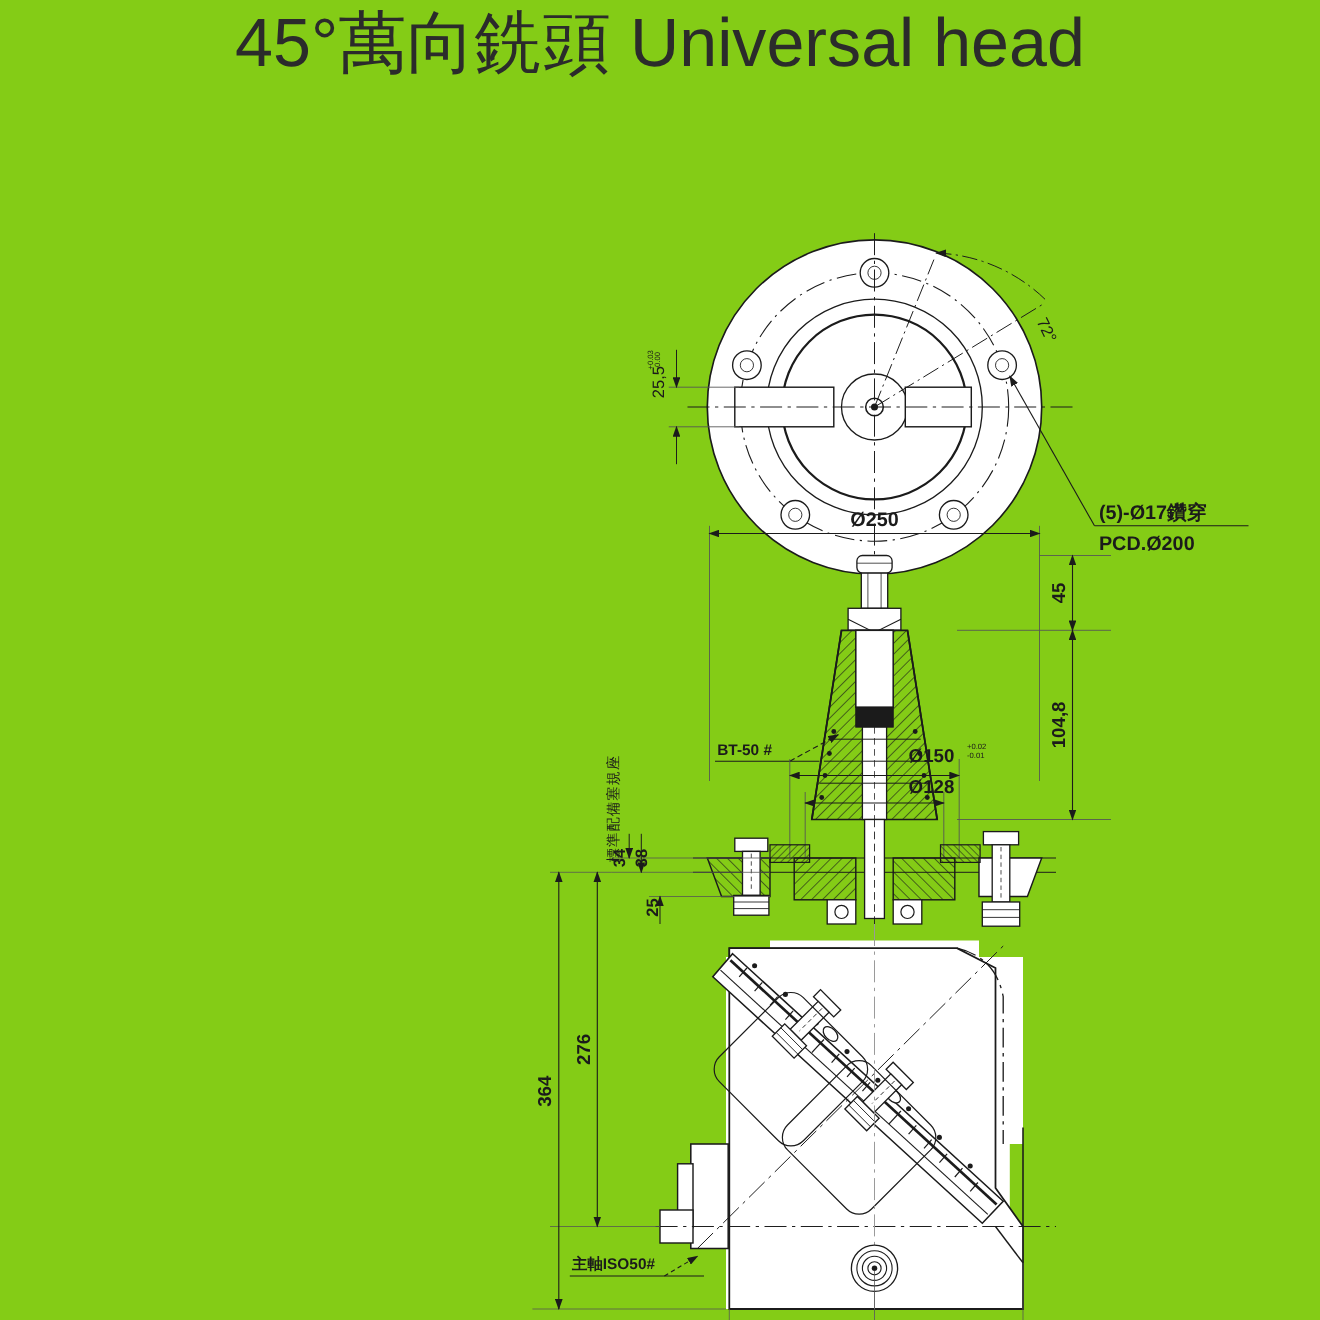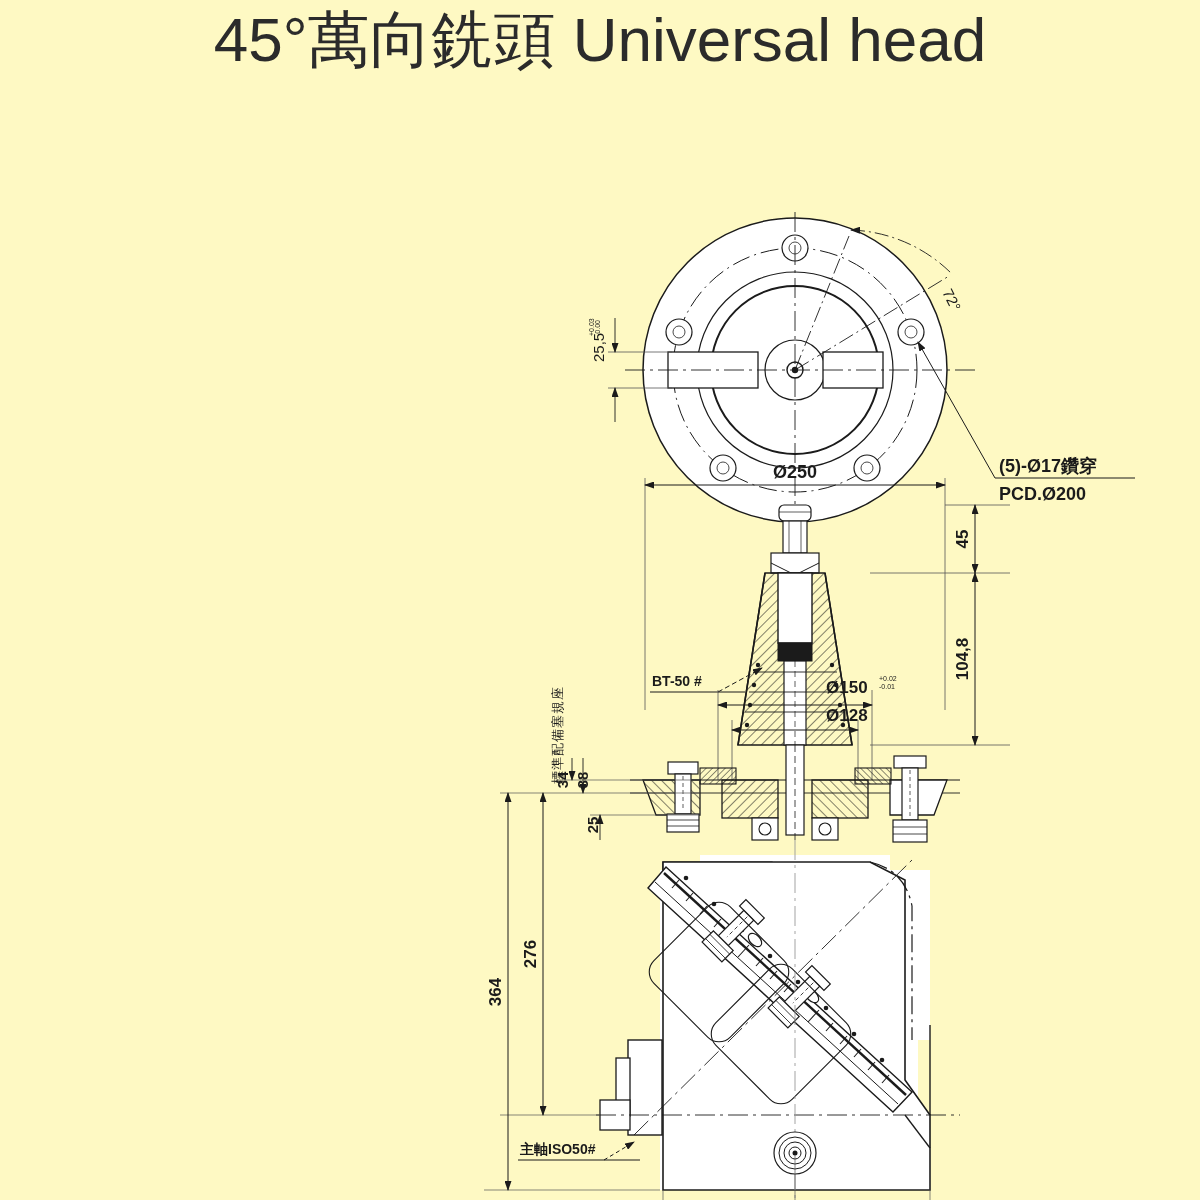--- a/index.html
+++ b/index.html
@@ -1,18 +1,18 @@
 <!DOCTYPE html>
 <html><head>
 <meta charset="utf-8">
 <style>
   html,body{margin:0;padding:0;background:#ffffff;}
   body{width:1200px;height:1200px;overflow:hidden;
        font-family:"Liberation Sans","DejaVu Sans",sans-serif;color:#1a1a1a;}
-  #sheet{position:relative;width:1200px;height:1200px;background:#fef9c3;}
+  #sheet{position:relative;width:1200px;height:1200px;background:#84cc16;}
   #title{
     position:absolute;left:0;top:2px;width:1200px;height:78px;
     text-align:center;font-size:62px;line-height:76px;
     font-family:"Liberation Sans","DejaVu Sans",sans-serif;
     font-weight:400;color:#2b2b2b;white-space:nowrap;letter-spacing:0px;
   }
   #canvaswrap{position:absolute;left:0;top:80px;width:1200px;height:1120px;}
   svg{display:block;}
   .t{font-family:"Liberation Sans","DejaVu Sans",sans-serif;fill:#1b1b1b;}
 </style>

